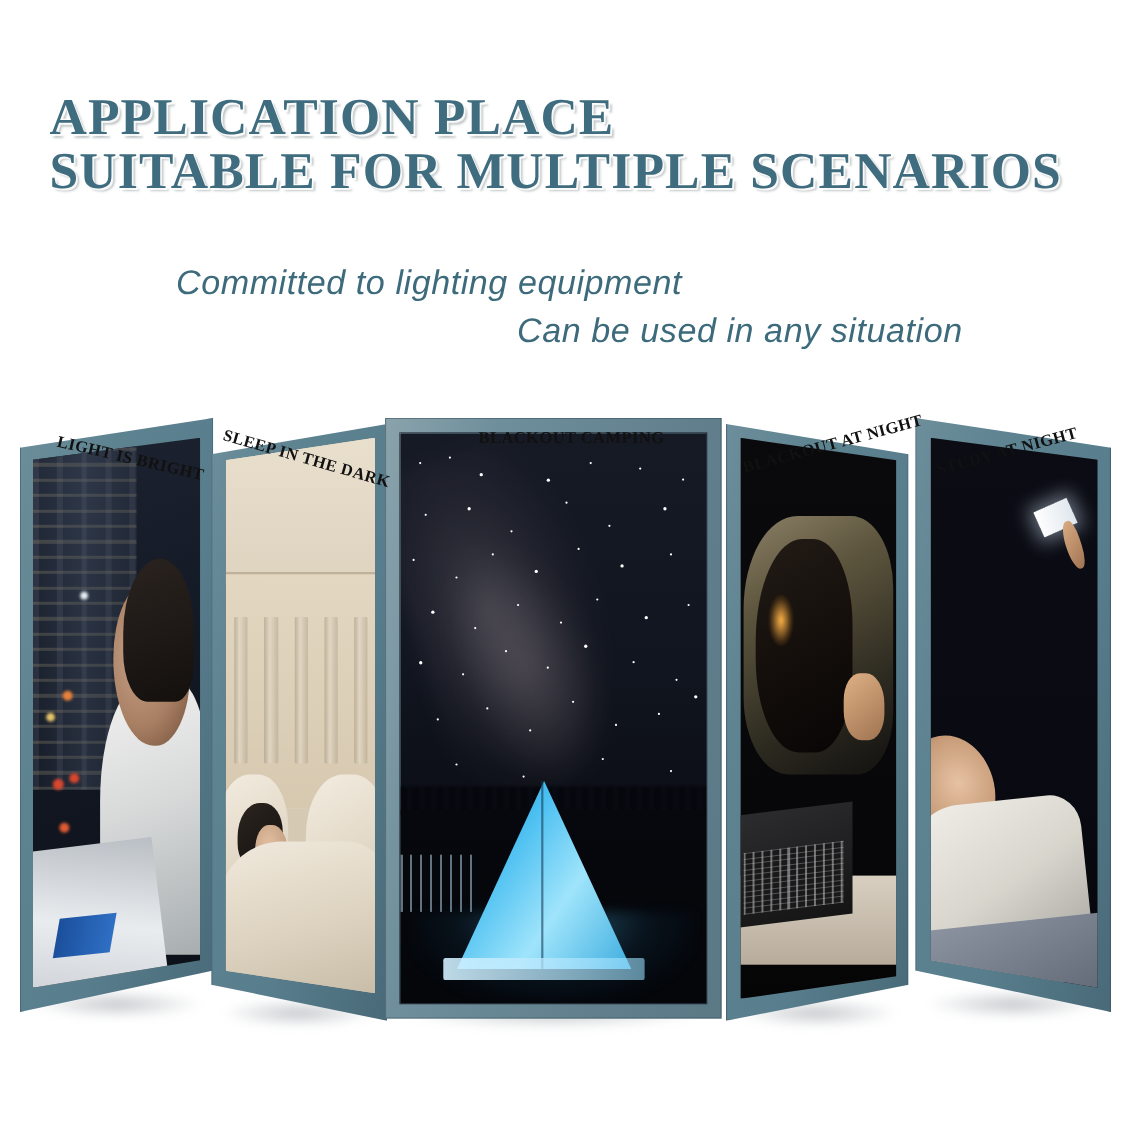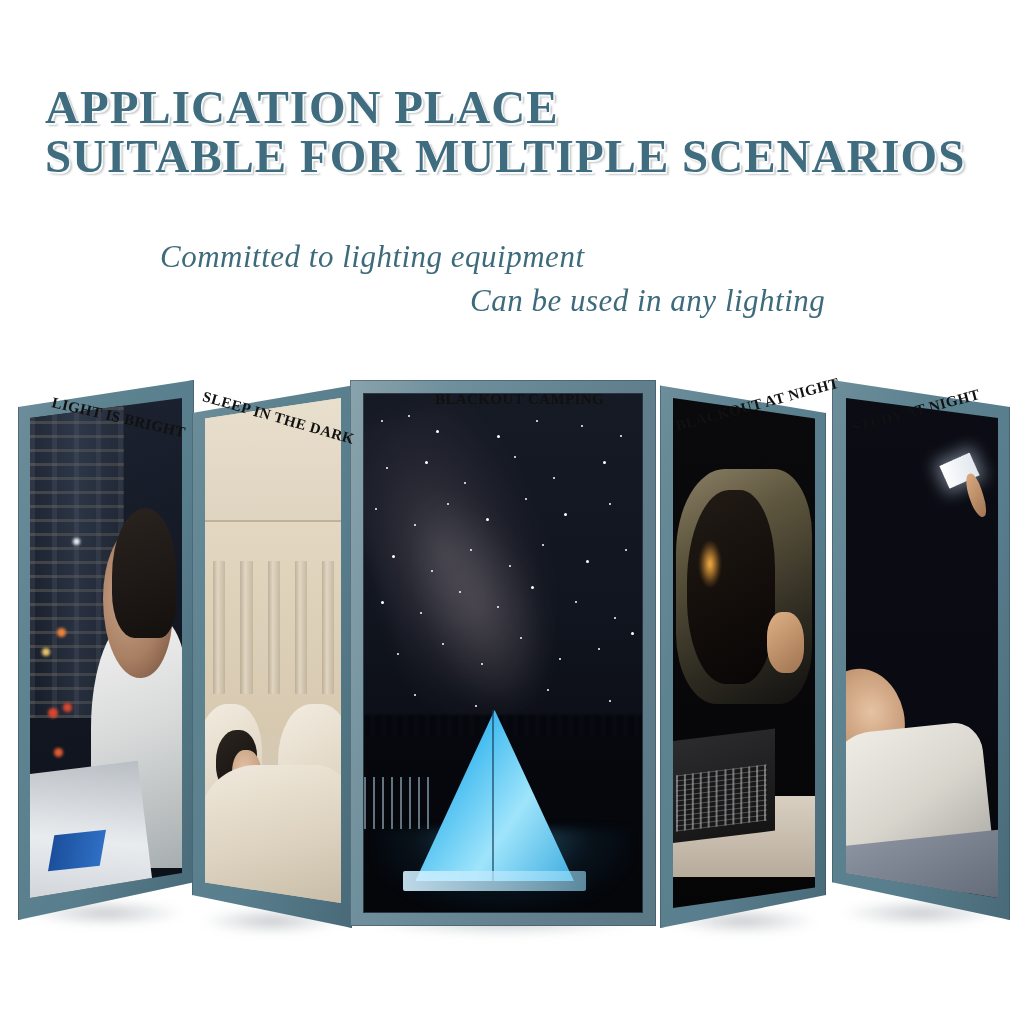--- a/index.html
+++ b/index.html
@@ -25,21 +25,21 @@
     text-transform:uppercase;
     text-shadow:
       -1.2px -1.2px 0 rgba(255,255,255,.95),
        1.6px  1.6px 0 rgba(255,255,255,.85),
        3px    3px   2px rgba(120,130,136,.45);
   }
   #title-1 { position:absolute; left:45px;  top:80px;  font-size:47px; }
   #title-2 { position:absolute; left:45px;  top:129px; font-size:47px; }
 
   .subtitle-line {
-    font-family:Liberation Serif, serif;
+    font-family:Liberation Sans, sans-serif;
     font-style:italic;
     font-weight:400;
     color:#3d6b7b;
     white-space:nowrap;
     letter-spacing:.5px;
   }
   #subtitle-1 { position:absolute; left:160px; top:239px; font-size:31px; }
   #subtitle-2 { position:absolute; left:470px; top:283px; font-size:31px; }
 
   
@@ -285,21 +285,21 @@
     transform:rotate(-18deg);
   }
 </style>
 </head>
 <body>
 
 <div id="headings">
   <div id="title-1" class="title-line">APPLICATION PLACE</div>
   <div id="title-2" class="title-line">SUITABLE FOR MULTIPLE SCENARIOS</div>
   <div id="subtitle-1" class="subtitle-line">Committed to lighting equipment</div>
-  <div id="subtitle-2" class="subtitle-line">Can be used in any lighting</div>
+  <div id="subtitle-2" class="subtitle-line">Can be used in any situation</div>
 </div>
 
 <div id="panels">
 
   <div class="panel-label" style="left:52px; top:14px; transform:rotate(13deg); transform-origin:0 50%;">LIGHT IS BRIGHT</div>
 
   <div class="panel-wrap" style="left:18px; width:176px; height:540px;">
     <div class="panel-shadow"></div>
     <div class="frame" style="width:176px; height:540px; clip-path:polygon(0% 5%, 100% 0%, 100% 93%, 0% 100%);">
       <div class="photo ph-office" style="left:12px; top:18px; width:152px; height:500px; clip-path:polygon(0% 4%, 100% 0%, 100% 95%, 0% 100%);">

